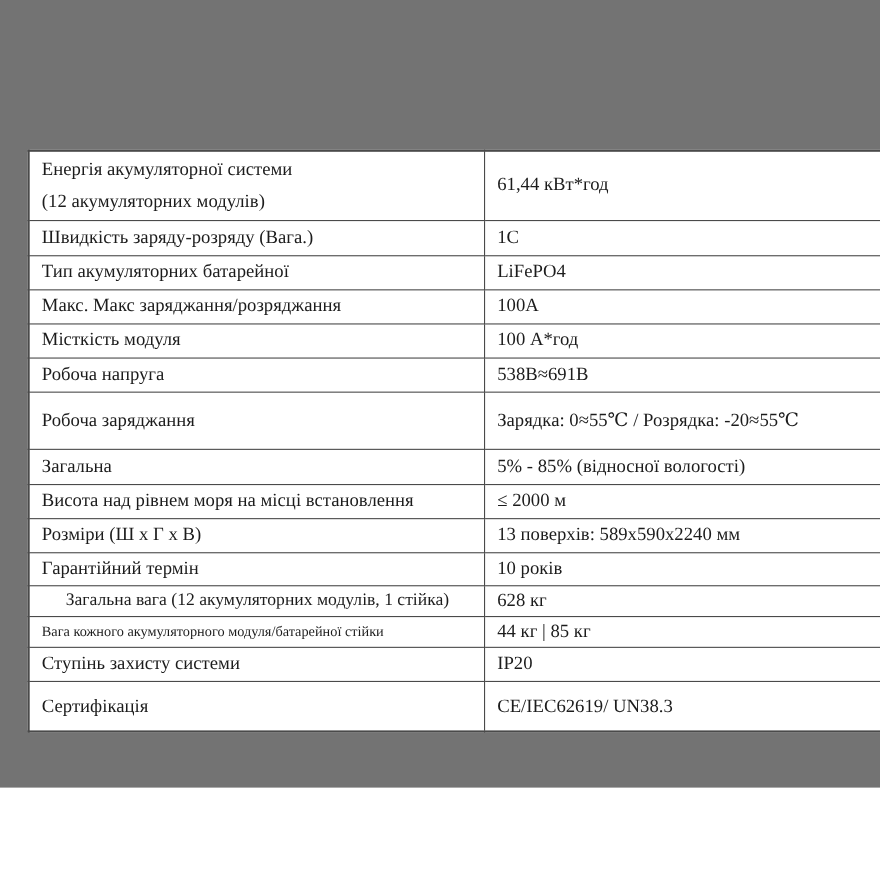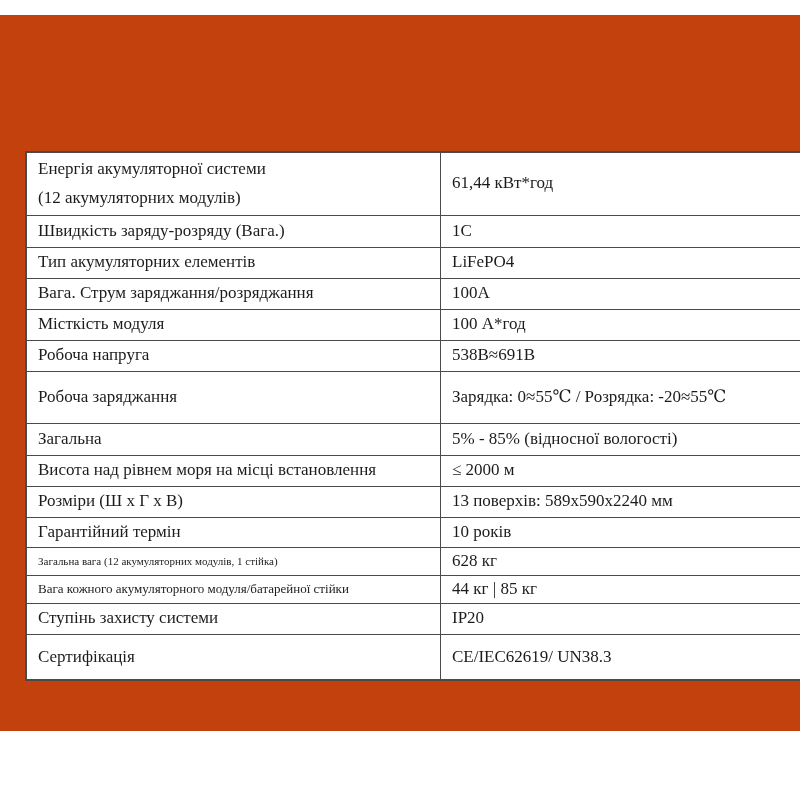--- a/index.html
+++ b/index.html
@@ -8,22 +8,21 @@
     background: #ffffff;
     width: 800px;
     height: 800px;
     overflow: hidden;
     font-family: "Liberation Serif", "DejaVu Serif", serif;
   }
   .page {
     position: relative;
     width: 800px;
     height: 716px;
-    background: #c2410c;
-    margin-top: 15px;
+    background: #737373;
   }
   .spec-table-wrap {
     position: absolute;
     left: 25px;
     top: 136px;
     width: 760px;
   }
   table.spec-table {
     border-collapse: collapse;
     table-layout: fixed;
@@ -52,21 +51,21 @@
   tr:nth-child(4)  { height: 31px; }
   tr:nth-child(5)  { height: 31px; }
   tr:nth-child(6)  { height: 31px; }
   tr:nth-child(7)  { height: 52px; }
   tr:nth-child(8)  { height: 32px; }
   tr:nth-child(9)  { height: 31px; }
   tr:nth-child(9) td.label-cell { padding-right: 2px; }
   tr:nth-child(10) { height: 31px; }
   tr:nth-child(11) { height: 30px; }
   tr:nth-child(12) { height: 28px; }
-  tr:nth-child(12) td.label-cell { font-size: 11px; }
+  tr:nth-child(12) td.label-cell { font-size: 16px; text-align: center; }
   tr:nth-child(13) { height: 27px; }
   tr:nth-child(13) td.label-cell { font-size: 13px; padding-right: 2px; font-family: Liberation Serif, serif; }
   tr:nth-child(14) { height: 31px; }
   tr:nth-child(15) { height: 46px; }
 </style>
 </head>
 <body>
 
 <div class="page">
   <div class="spec-table-wrap">
@@ -75,25 +74,25 @@
           <tr>
             <td class="label-cell">Енергія акумуляторної системи
 (12 акумуляторних модулів)</td>
             <td class="value-cell">61,44 кВт*год</td>
           </tr>
           <tr>
             <td class="label-cell">Швидкість заряду-розряду (Вага.)</td>
             <td class="value-cell">1C</td>
           </tr>
           <tr>
-            <td class="label-cell">Тип акумуляторних елементів</td>
+            <td class="label-cell">Тип акумуляторних батарейної</td>
             <td class="value-cell">LiFePO4</td>
           </tr>
           <tr>
-            <td class="label-cell">Вага. Струм заряджання/розряджання</td>
+            <td class="label-cell">Макс. Макс заряджання/розряджання</td>
             <td class="value-cell">100A</td>
           </tr>
           <tr>
             <td class="label-cell">Місткість модуля</td>
             <td class="value-cell">100 А*год</td>
           </tr>
           <tr>
             <td class="label-cell">Робоча напруга</td>
             <td class="value-cell">538В≈691В</td>
           </tr>

